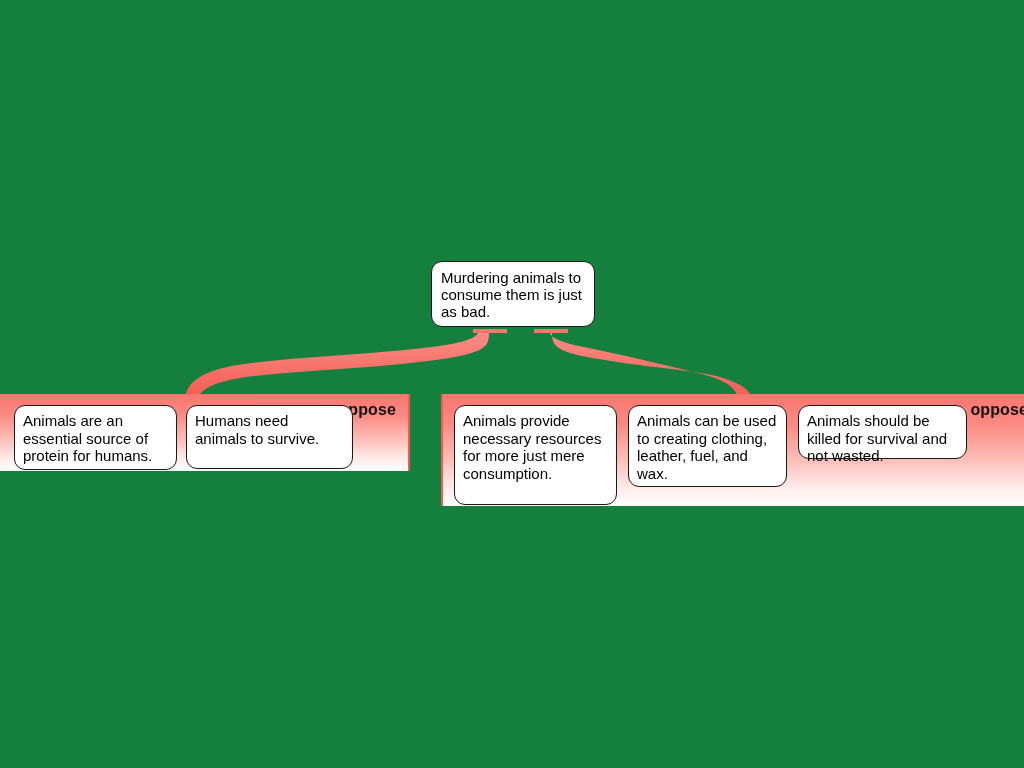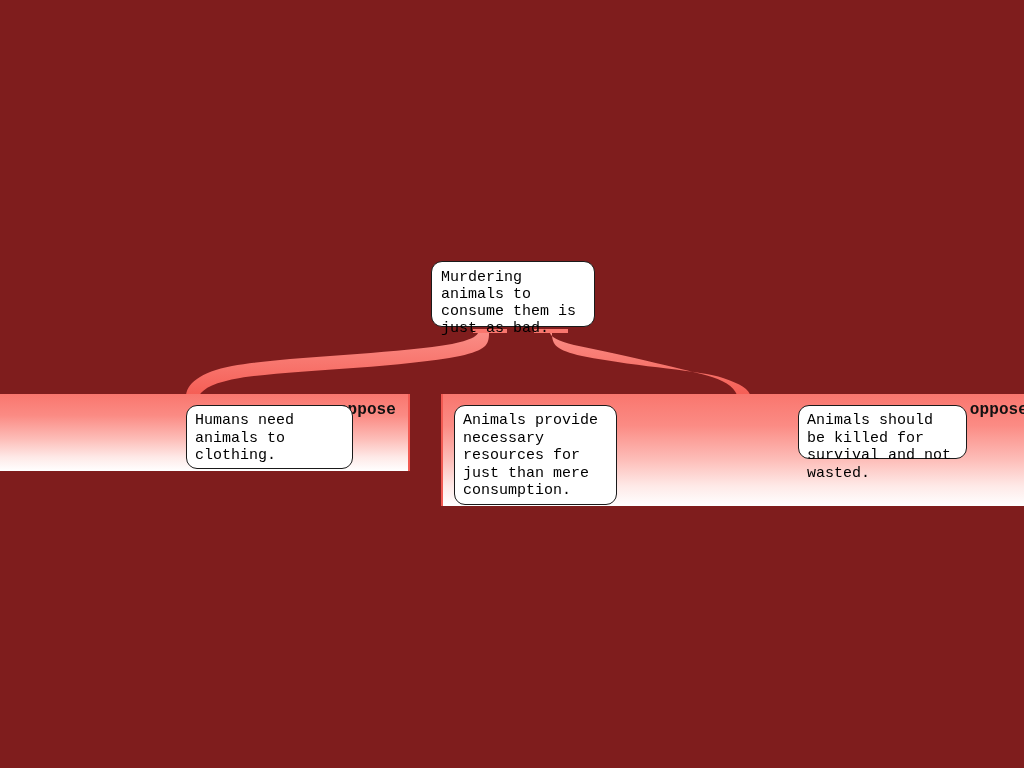--- a/index.html
+++ b/index.html
@@ -4,23 +4,23 @@
 <style>
   html, body {
     margin: 0;
     padding: 0;
     background: #000000;
   }
   #canvas {
     position: relative;
     width: 1024px;
     height: 768px;
-    background: #7f1d1d;
+    background: #15803d;
     overflow: hidden;
-    font-family: Liberation Mono, monospace;
+    font-family: Liberation Sans, sans-serif;
   }
 
   
   .root-node {
     position: absolute;
     left: 431px;
     top: 261px;
     width: 164px;
     height: 66px;
     background: #ffffff;
@@ -134,21 +134,23 @@
              C 688 370, 632 357, 574 345
              C 558 341, 551 337, 550 333
              Z"></path>
   </svg>
 
   <div class="root-node">Murdering animals to consume them is just as bad.</div>
 
   <div class="group-panel group-left">
     <span class="oppose-label oppose-left">oppose</span>
   </div>
-  <div class="claim-box box-l2">Humans need animals to clothing.</div>
+  <div class="claim-box box-l1">Animals are an essential source of protein for humans.</div>
+  <div class="claim-box box-l2">Humans need animals to survive.</div>
 
   <div class="group-panel group-right">
     <span class="oppose-label oppose-right">oppose</span>
   </div>
-  <div class="claim-box box-r1">Animals provide necessary resources for just than mere consumption.</div>
+  <div class="claim-box box-r1">Animals provide necessary resources for more just mere consumption.</div>
+  <div class="claim-box box-r2">Animals can be used to creating clothing, leather, fuel, and wax.</div>
   <div class="claim-box box-r3">Animals should be killed for survival and not wasted.</div>
 
 </div>
 
 </body></html>

